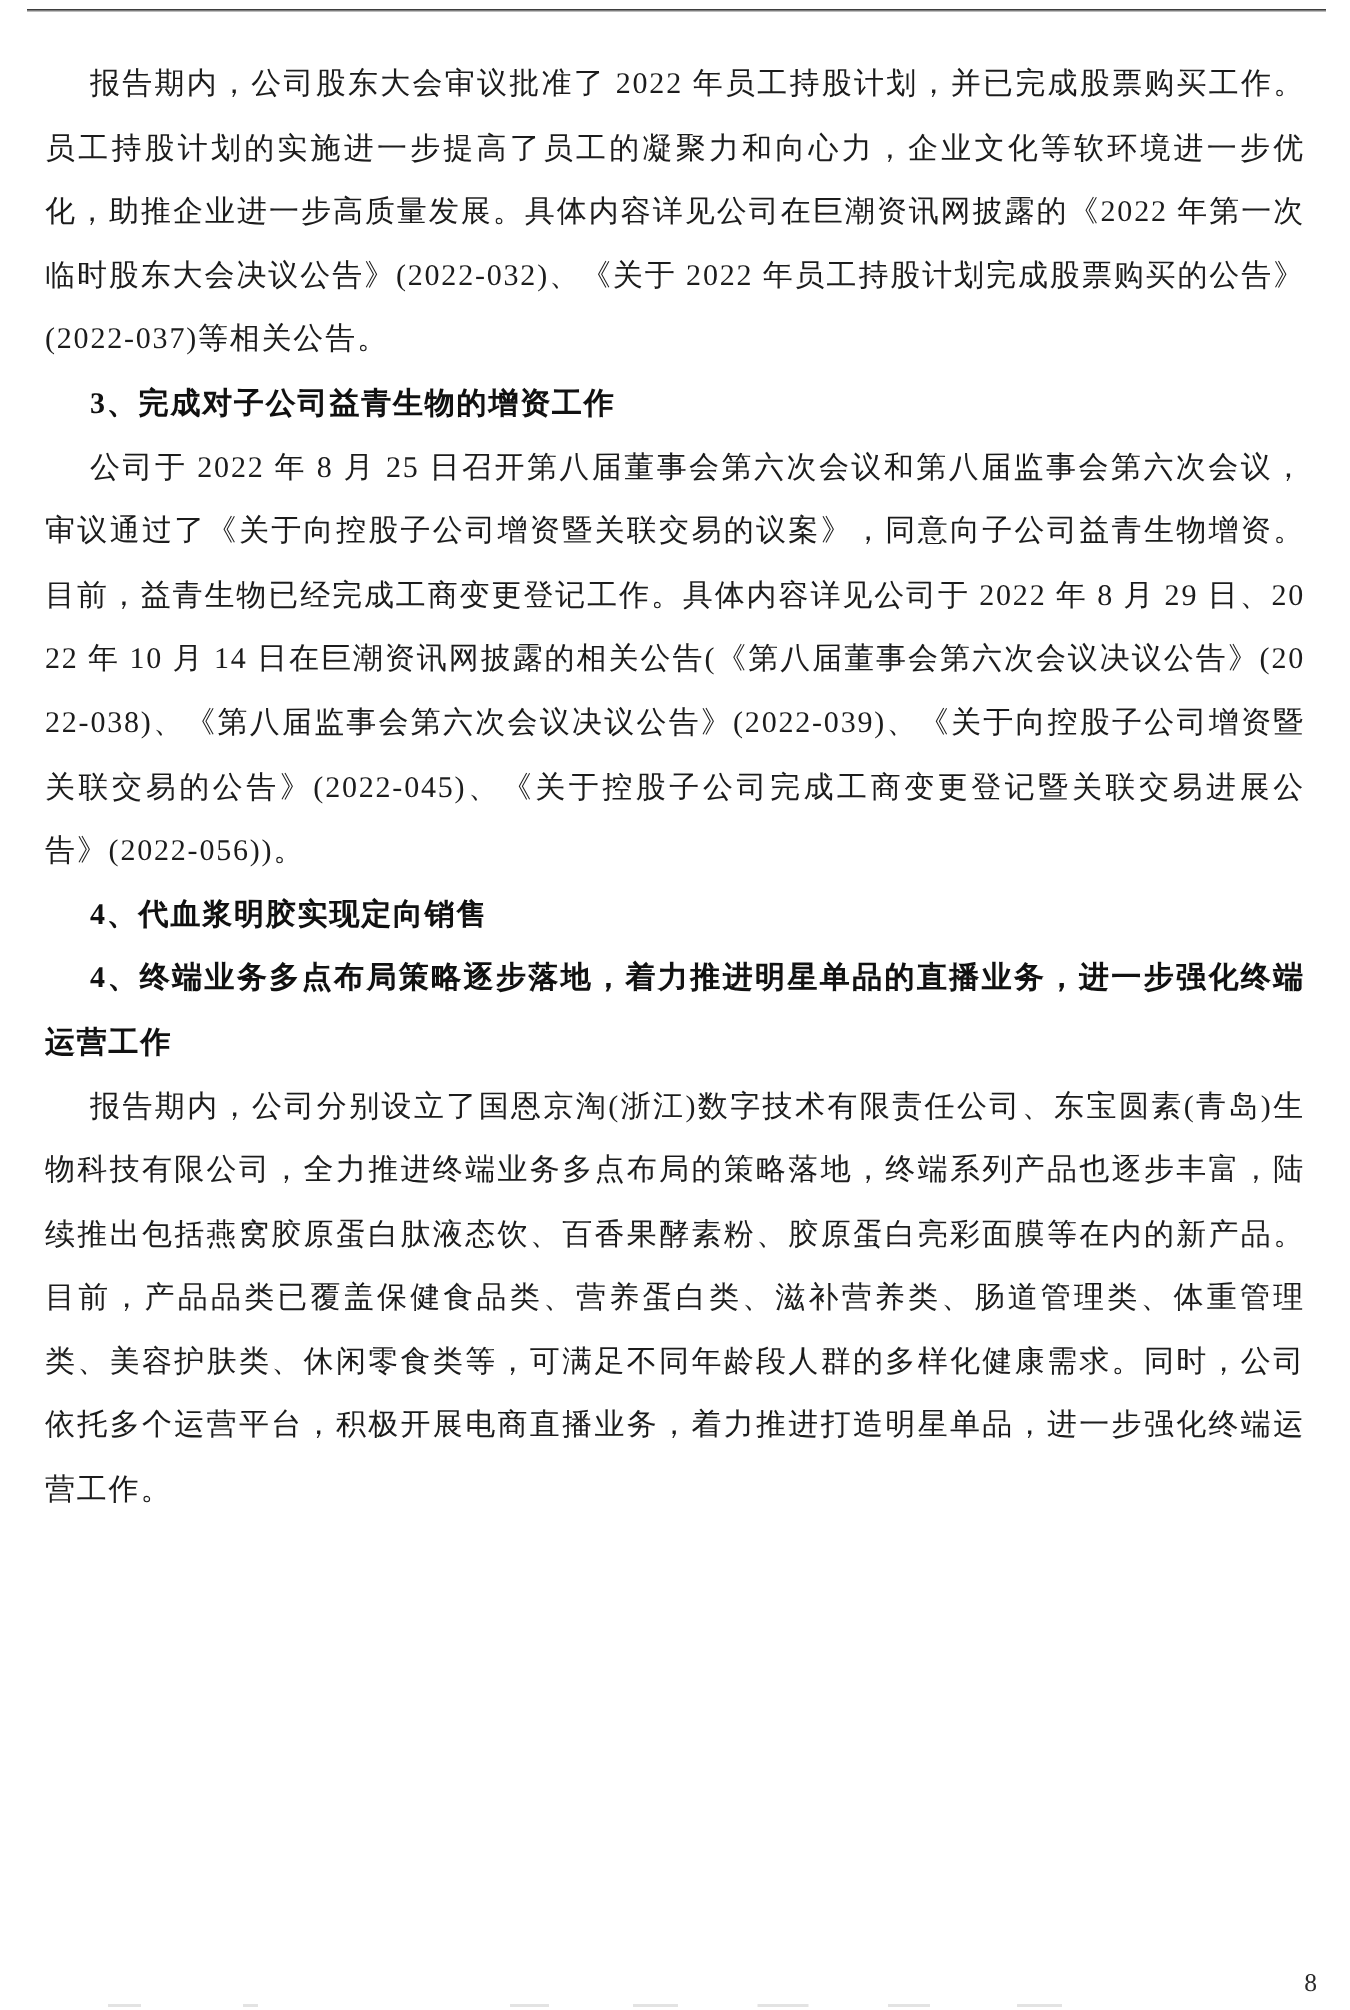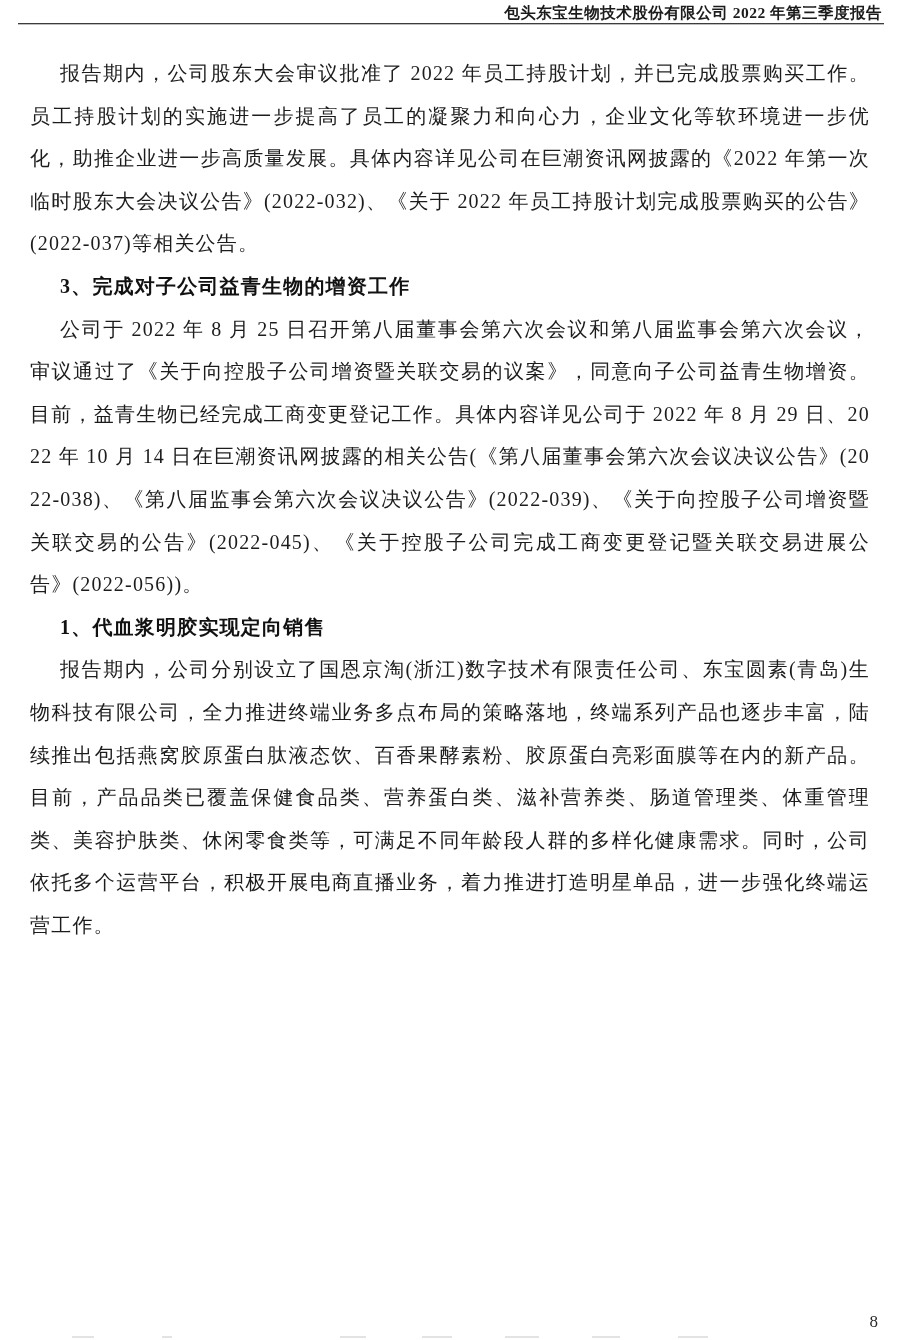--- a/index.html
+++ b/index.html
@@ -81,29 +81,29 @@
   .ba5 { left: 505px; width: 34px; }
   .ba6 { left: 592px; width: 28px; }
   .ba7 { left: 678px; width: 30px; }
 </style>
 </head>
 <body>
 
 <div class="page">
 
   <div class="header">
-    <div class="header-title">包头东宝生物技术股份有限公司 2022 年第三季度报告</div>
     <div class="header-rule"></div>
   </div>
 
   <div class="doc-body">
     <p class="para">报告期内，公司股东大会审议批准了 2022 年员工持股计划，并已完成股票购买工作。员工持股计划的实施进一步提高了员工的凝聚力和向心力，企业文化等软环境进一步优化，助推企业进一步高质量发展。具体内容详见公司在巨潮资讯网披露的《2022 年第一次临时股东大会决议公告》(2022-032)、《关于 2022 年员工持股计划完成股票购买的公告》(2022-037)等相关公告。</p>
     <p class="heading">3、完成对子公司益青生物的增资工作</p>
     <p class="para">公司于 2022 年 8 月 25 日召开第八届董事会第六次会议和第八届监事会第六次会议，审议通过了《关于向控股子公司增资暨关联交易的议案》，同意向子公司益青生物增资。目前，益青生物已经完成工商变更登记工作。具体内容详见公司于 2022 年 8 月 29 日、2022 年 10 月 14 日在巨潮资讯网披露的相关公告(《第八届董事会第六次会议决议公告》(2022-038)、《第八届监事会第六次会议决议公告》(2022-039)、《关于向控股子公司增资暨关联交易的公告》(2022-045)、《关于控股子公司完成工商变更登记暨关联交易进展公告》(2022-056))。</p>
-    <p class="heading">1、代血浆明胶实现定向销售</p>
+    <p class="heading">4、代血浆明胶实现定向销售</p>
+    <p class="heading">4、终端业务多点布局策略逐步落地，着力推进明星单品的直播业务，进一步强化终端运营工作</p>
     <p class="para">报告期内，公司分别设立了国恩京淘(浙江)数字技术有限责任公司、东宝圆素(青岛)生物科技有限公司，全力推进终端业务多点布局的策略落地，终端系列产品也逐步丰富，陆续推出包括燕窝胶原蛋白肽液态饮、百香果酵素粉、胶原蛋白亮彩面膜等在内的新产品。目前，产品品类已覆盖保健食品类、营养蛋白类、滋补营养类、肠道管理类、体重管理类、美容护肤类、休闲零食类等，可满足不同年龄段人群的多样化健康需求。同时，公司依托多个运营平台，积极开展电商直播业务，着力推进打造明星单品，进一步强化终端运营工作。</p>
   </div>
 
   <div class="page-number">8</div>
 
   <div class="bottom-artifacts">
     <span class="ba1"></span>
       <span class="ba2"></span>
       <span class="ba3"></span>
     <span class="ba4"></span>

